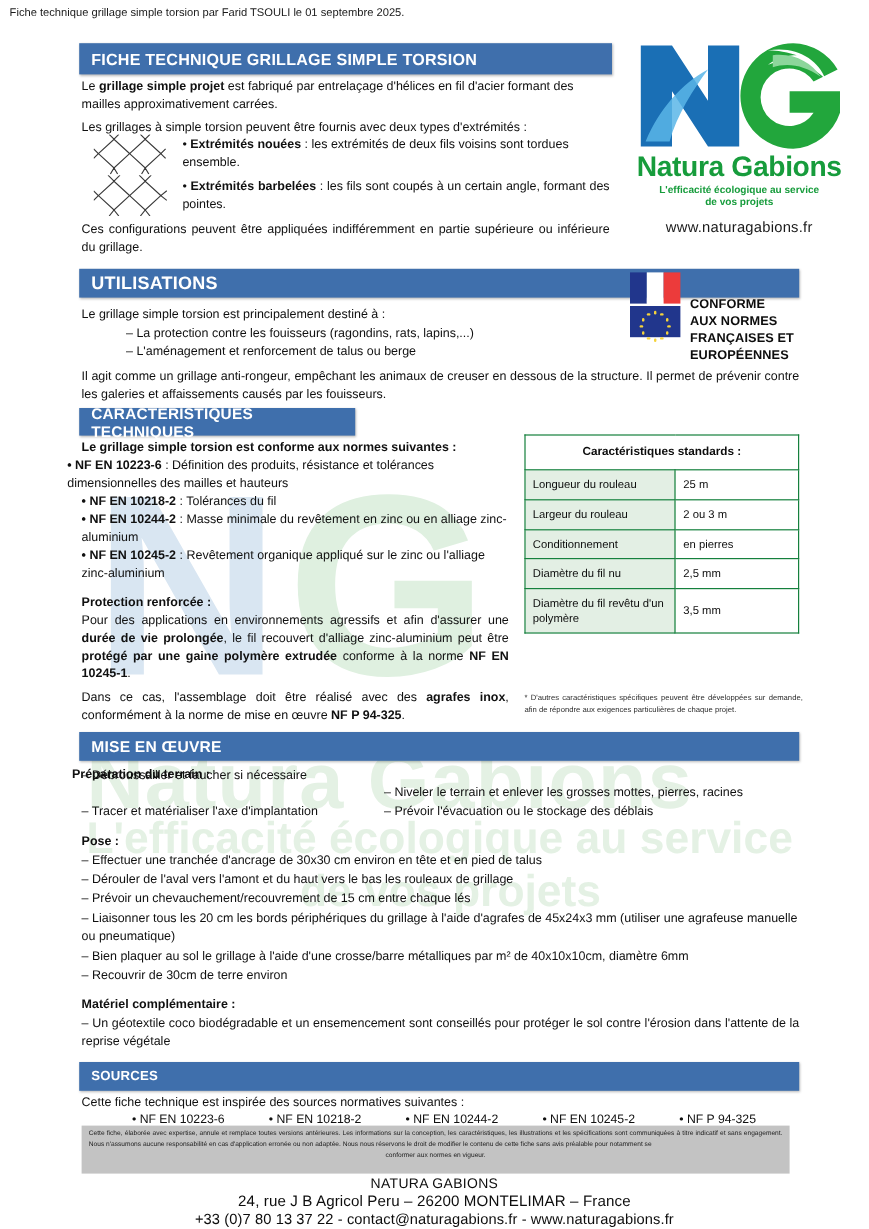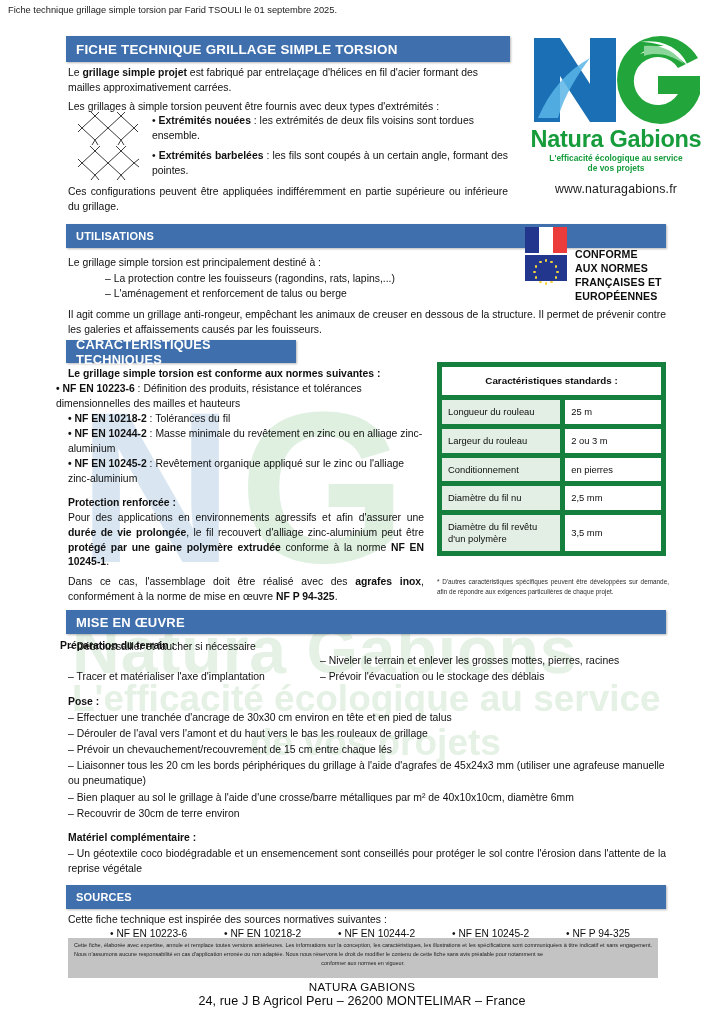--- a/index.html
+++ b/index.html
@@ -143,21 +143,21 @@
   .spec-table {
     position: absolute;
     left: 437px; top: 362px;
     width: 229px;
     border-collapse: collapse;
     font-size: 9.4px;
     background: #ffffff;
     z-index: 3;
   }
   .spec-table td {
-    border: 5px solid #15803d;
+    border: 1px solid #15803d;
     padding: 6px 6px;
     vertical-align: middle;
     color: #0d0d0d;
     line-height: 1.25;
     margin-top: 12px;
   }
   .spec-table .thead td {
     text-align: center;
     font-weight: bold;
     background: #ffffff;
@@ -316,21 +316,21 @@
         </g>
       </svg>
     </div>
 
     <div class="tb j" style="left:152px;top:149px;width:356px;">
       <span>•&nbsp;</span><b>Extrémités barbelées</b><span> : les fils sont coupés à un certain angle, formant des pointes.</span>
     </div>
 
     <div class="tb j" style="left:68px;top:185px;width:440px;">Ces configurations peuvent être appliquées indifféremment en partie supérieure ou inférieure du grillage.</div>
 
-    <div class="bar shadowed" style="left:66px;top:224px;width:600px;height:24px;font-size:11px;">UTILISATIONS</div>
+    <div class="bar shadowed" style="left:66px;top:224px;width:600px;height:24px;font-size:15px;">UTILISATIONS</div>
 
     <div class="tb" style="left:68px;top:256px;width:600px;">Le grillage simple torsion est principalement destiné à :</div>
 
     <div class="tb" style="left:105px;top:272px;width:560px;">– La protection contre les fouisseurs (ragondins, rats, lapins,...)</div>
     <div class="tb" style="left:105px;top:287px;width:560px;">– L'aménagement et renforcement de talus ou berge</div>
 
     <div class="tb j" style="left:68px;top:308px;width:598px;">Il agit comme un grillage anti-rongeur, empêchant les animaux de creuser en dessous de la structure. Il permet de prévenir contre les galeries et affaissements causés par les fouisseurs.</div>
 
     <div class="bar shadowed" style="left:66px;top:340px;width:230px;height:23px;font-size:12.8px;">CARACTÉRISTIQUES TECHNIQUES</div>
 
@@ -425,15 +425,16 @@
   </div>
 
   <div class="foot-box"></div>
   <div class="disclaimer">
     <span>Cette fiche, élaborée avec expertise, annule et remplace toutes versions antérieures. Les informations sur la conception, les caractéristiques, les illustrations et les spécifications sont communiquées à titre indicatif et sans engagement. Nous n'assumons aucune responsabilité en cas d'application erronée ou non adaptée. Nous nous réservons le droit de modifier le contenu de cette fiche sans avis préalable pour notamment se</span>
     <span class="last">conformer aux normes en vigueur.</span>
   </div>
   <div class="company">
     <div class="l1">NATURA GABIONS</div>
     <div class="l2">24, rue J B Agricol Peru – 26200 MONTELIMAR – France</div>
+    <div class="l3">+33 (0)7 80 13 37 22 - contact@naturagabions.fr - www.naturagabions.fr</div>
   </div>
 
 </div>
 
 </body></html>

